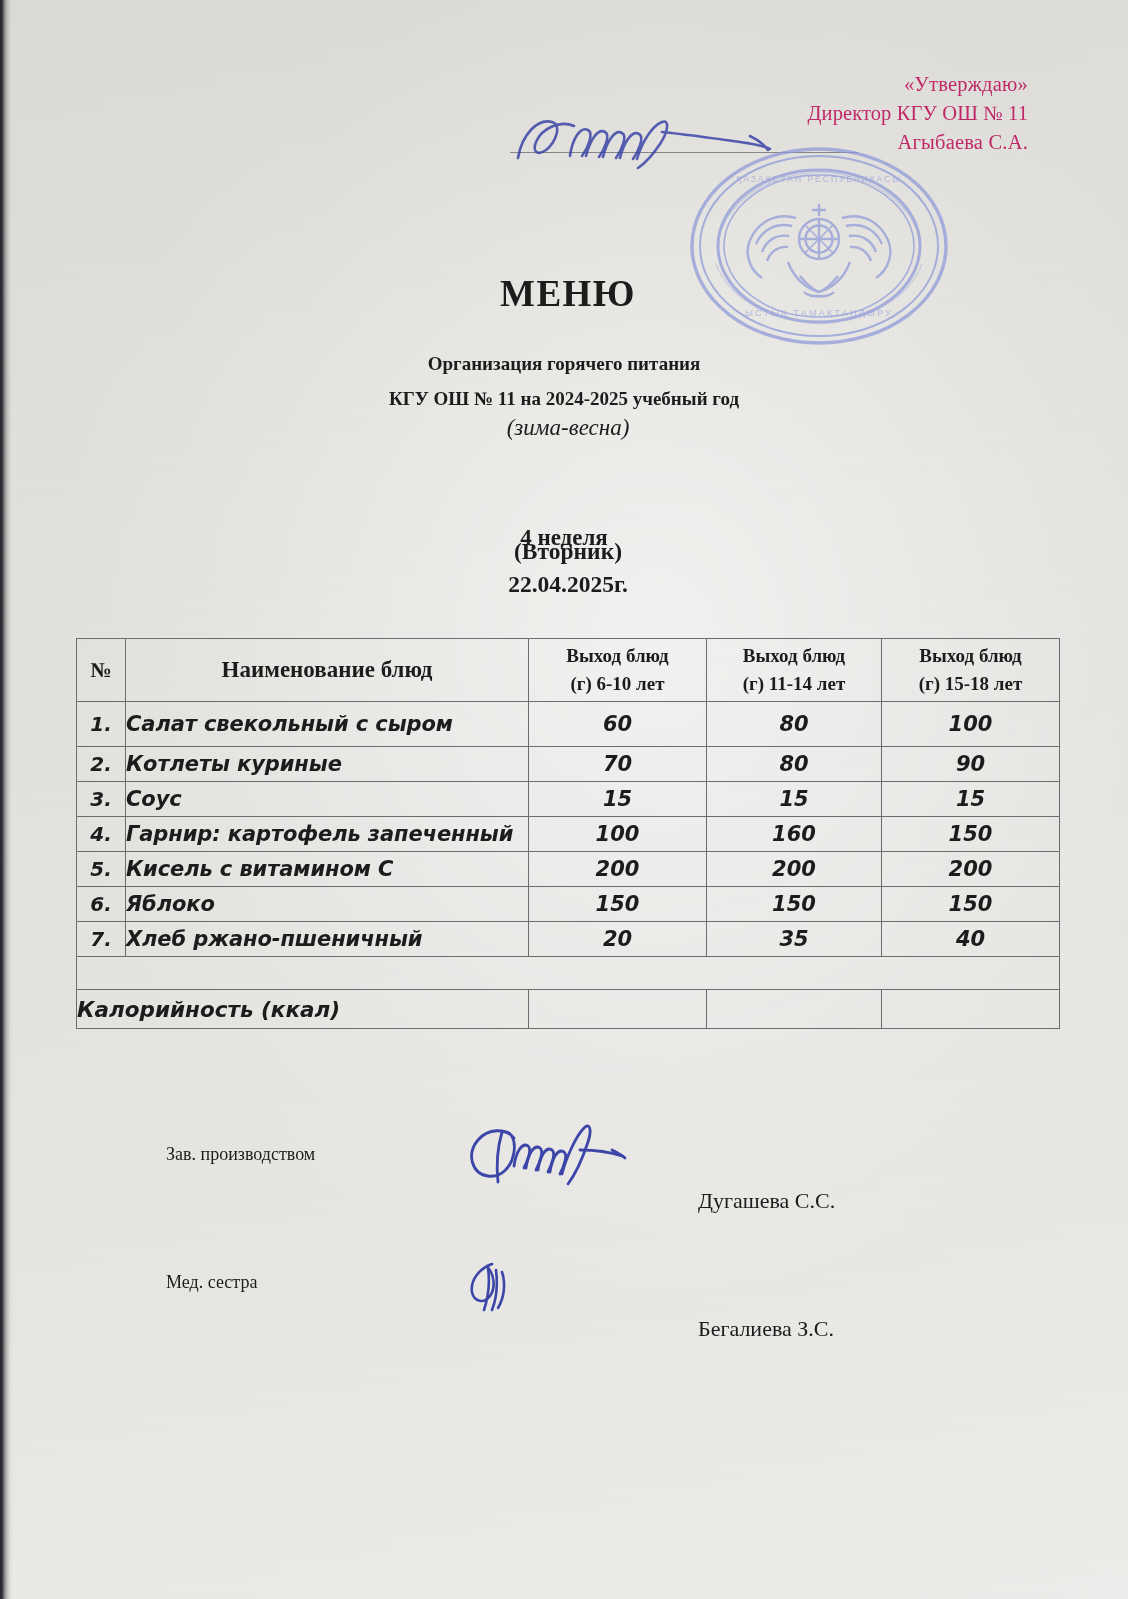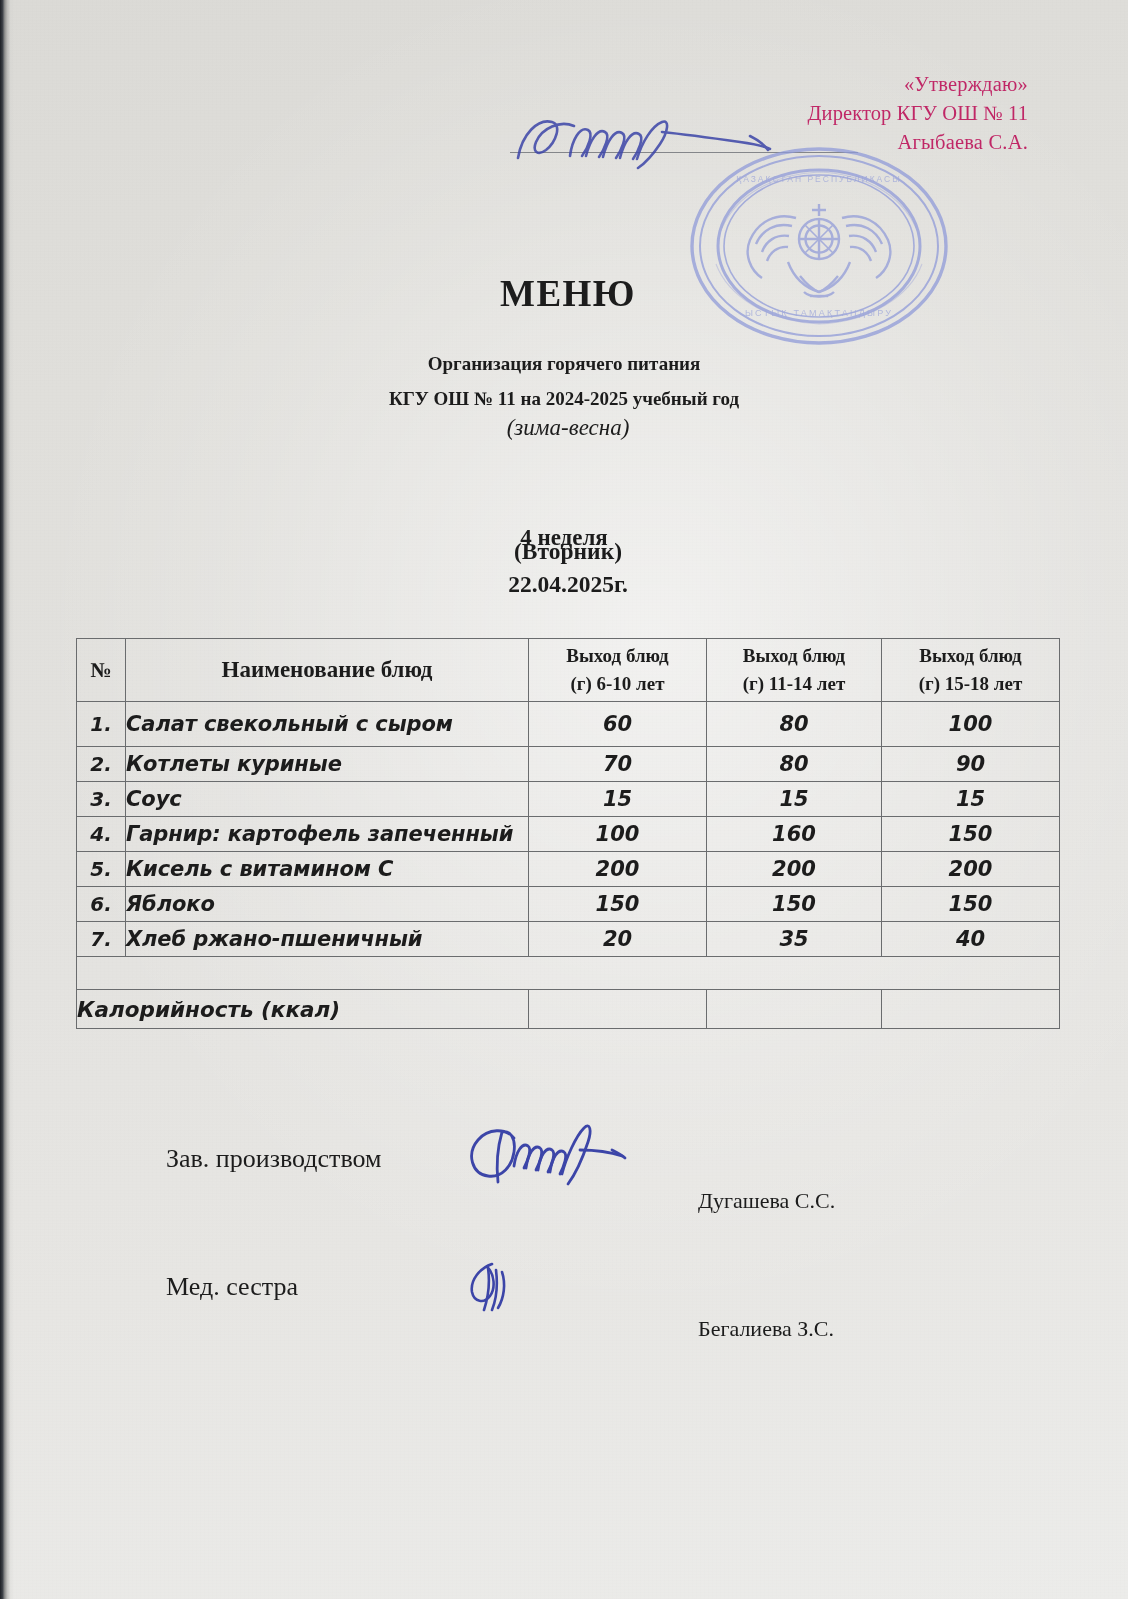--- a/index.html
+++ b/index.html
@@ -207,21 +207,21 @@
   }
 
   
   .sigrow { left: 0; width: 1128px; z-index: 5; }
   #sigrow1 { top: 1144px; }
   #sigrow2 { top: 1272px; }
   .sig-role {
     position: absolute;
     left: 166px;
     top: 0;
-    font-size: 26px;
+    font-size: 18px;
     white-space: nowrap;
     text-align: center;
   }
   .sig-name {
     position: absolute;
     left: 698px;
     top: 0;
     font-size: 22px;
     white-space: nowrap;
     margin-top: 44px;

